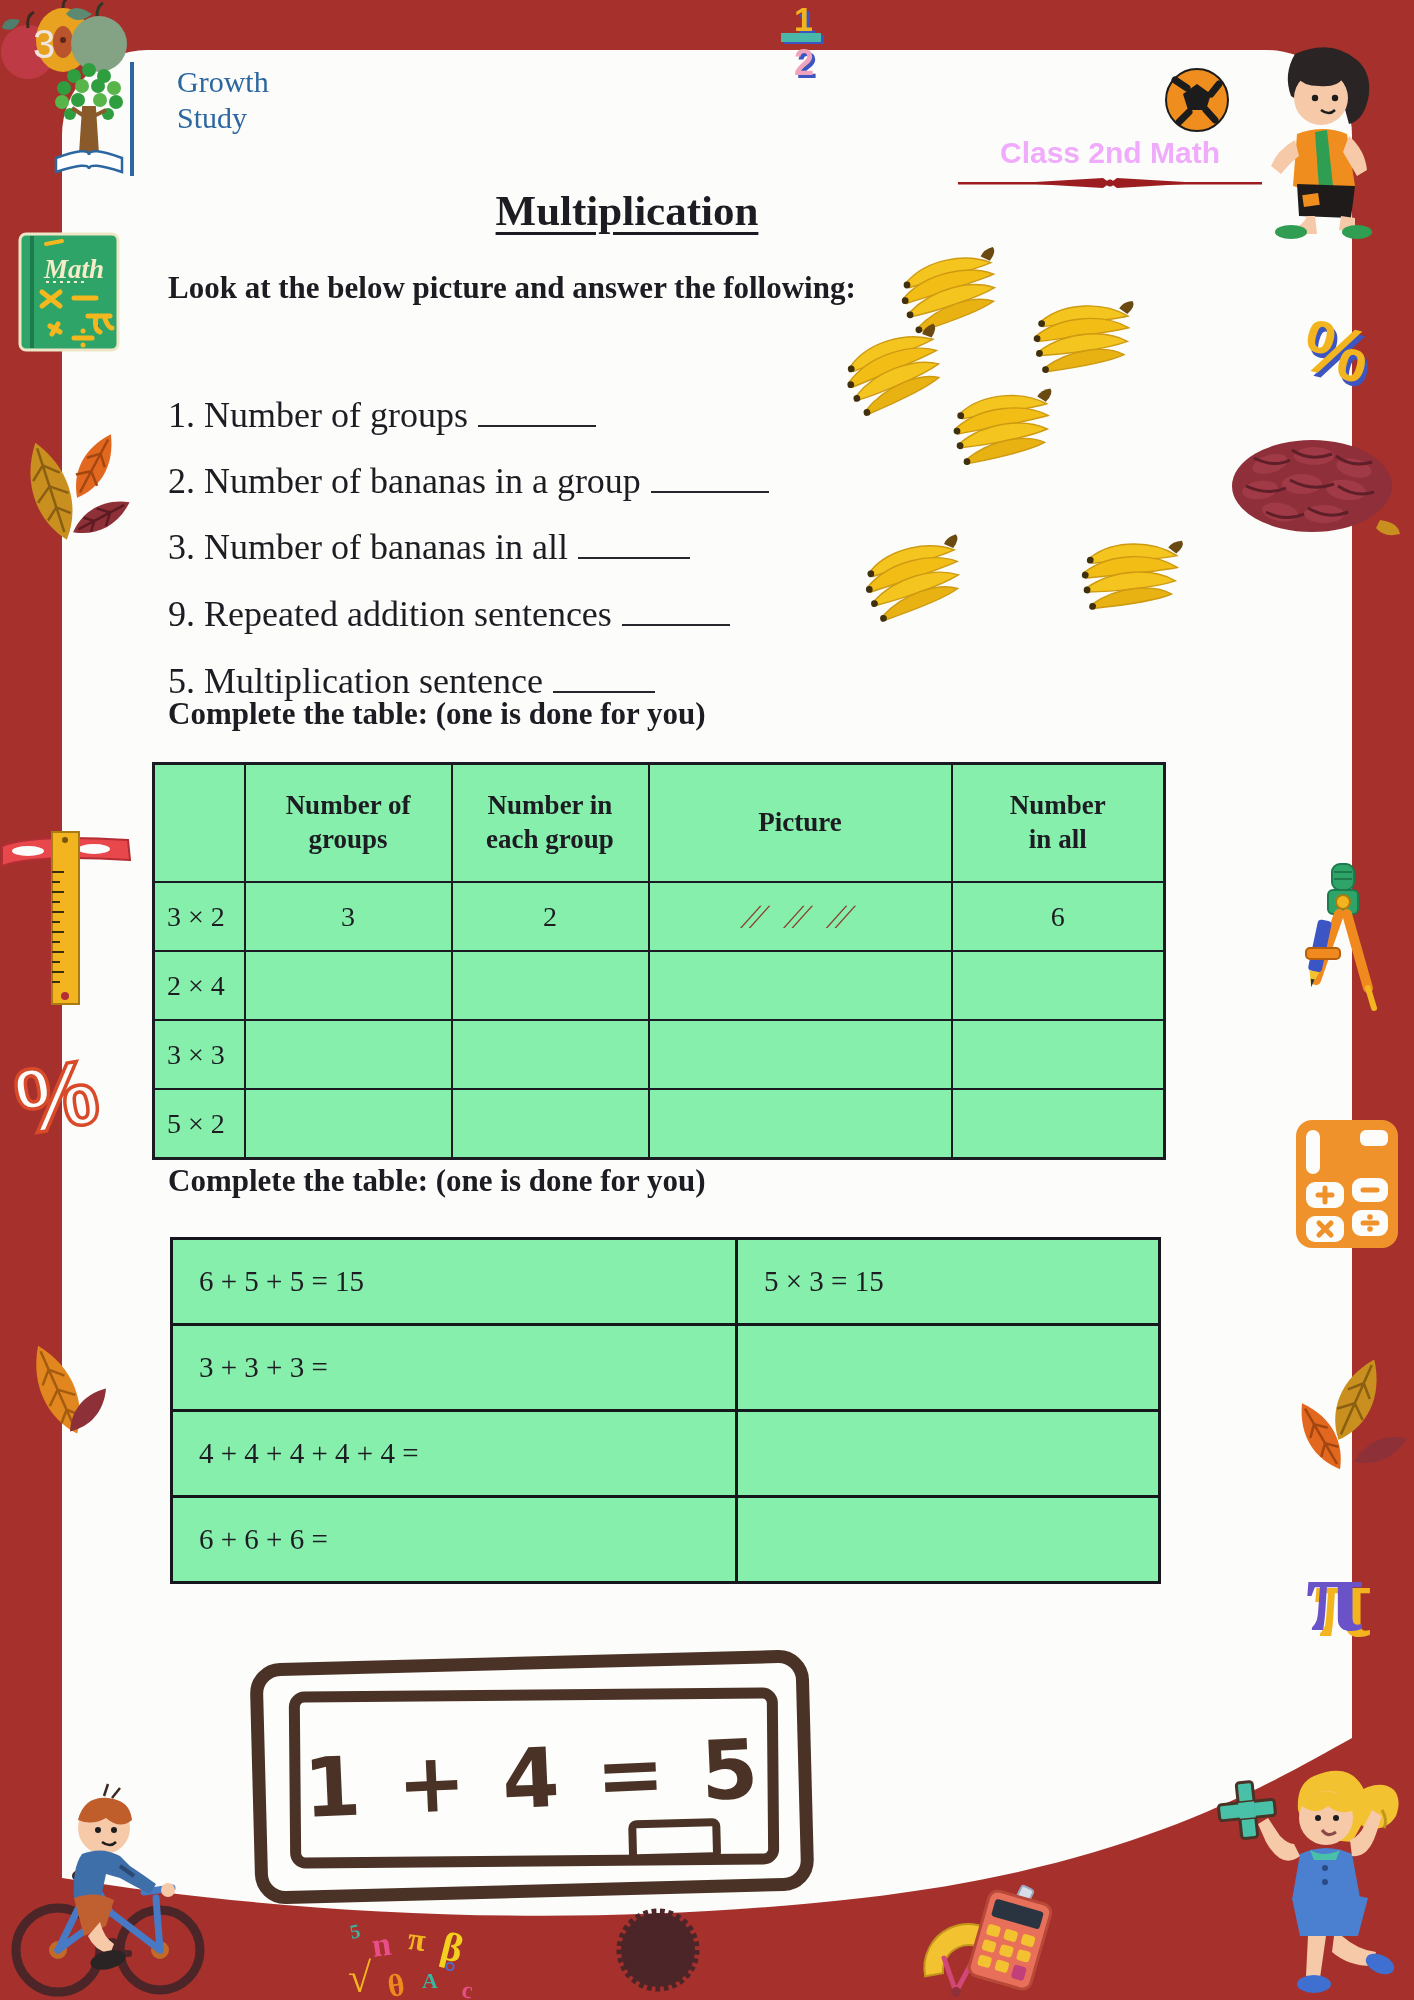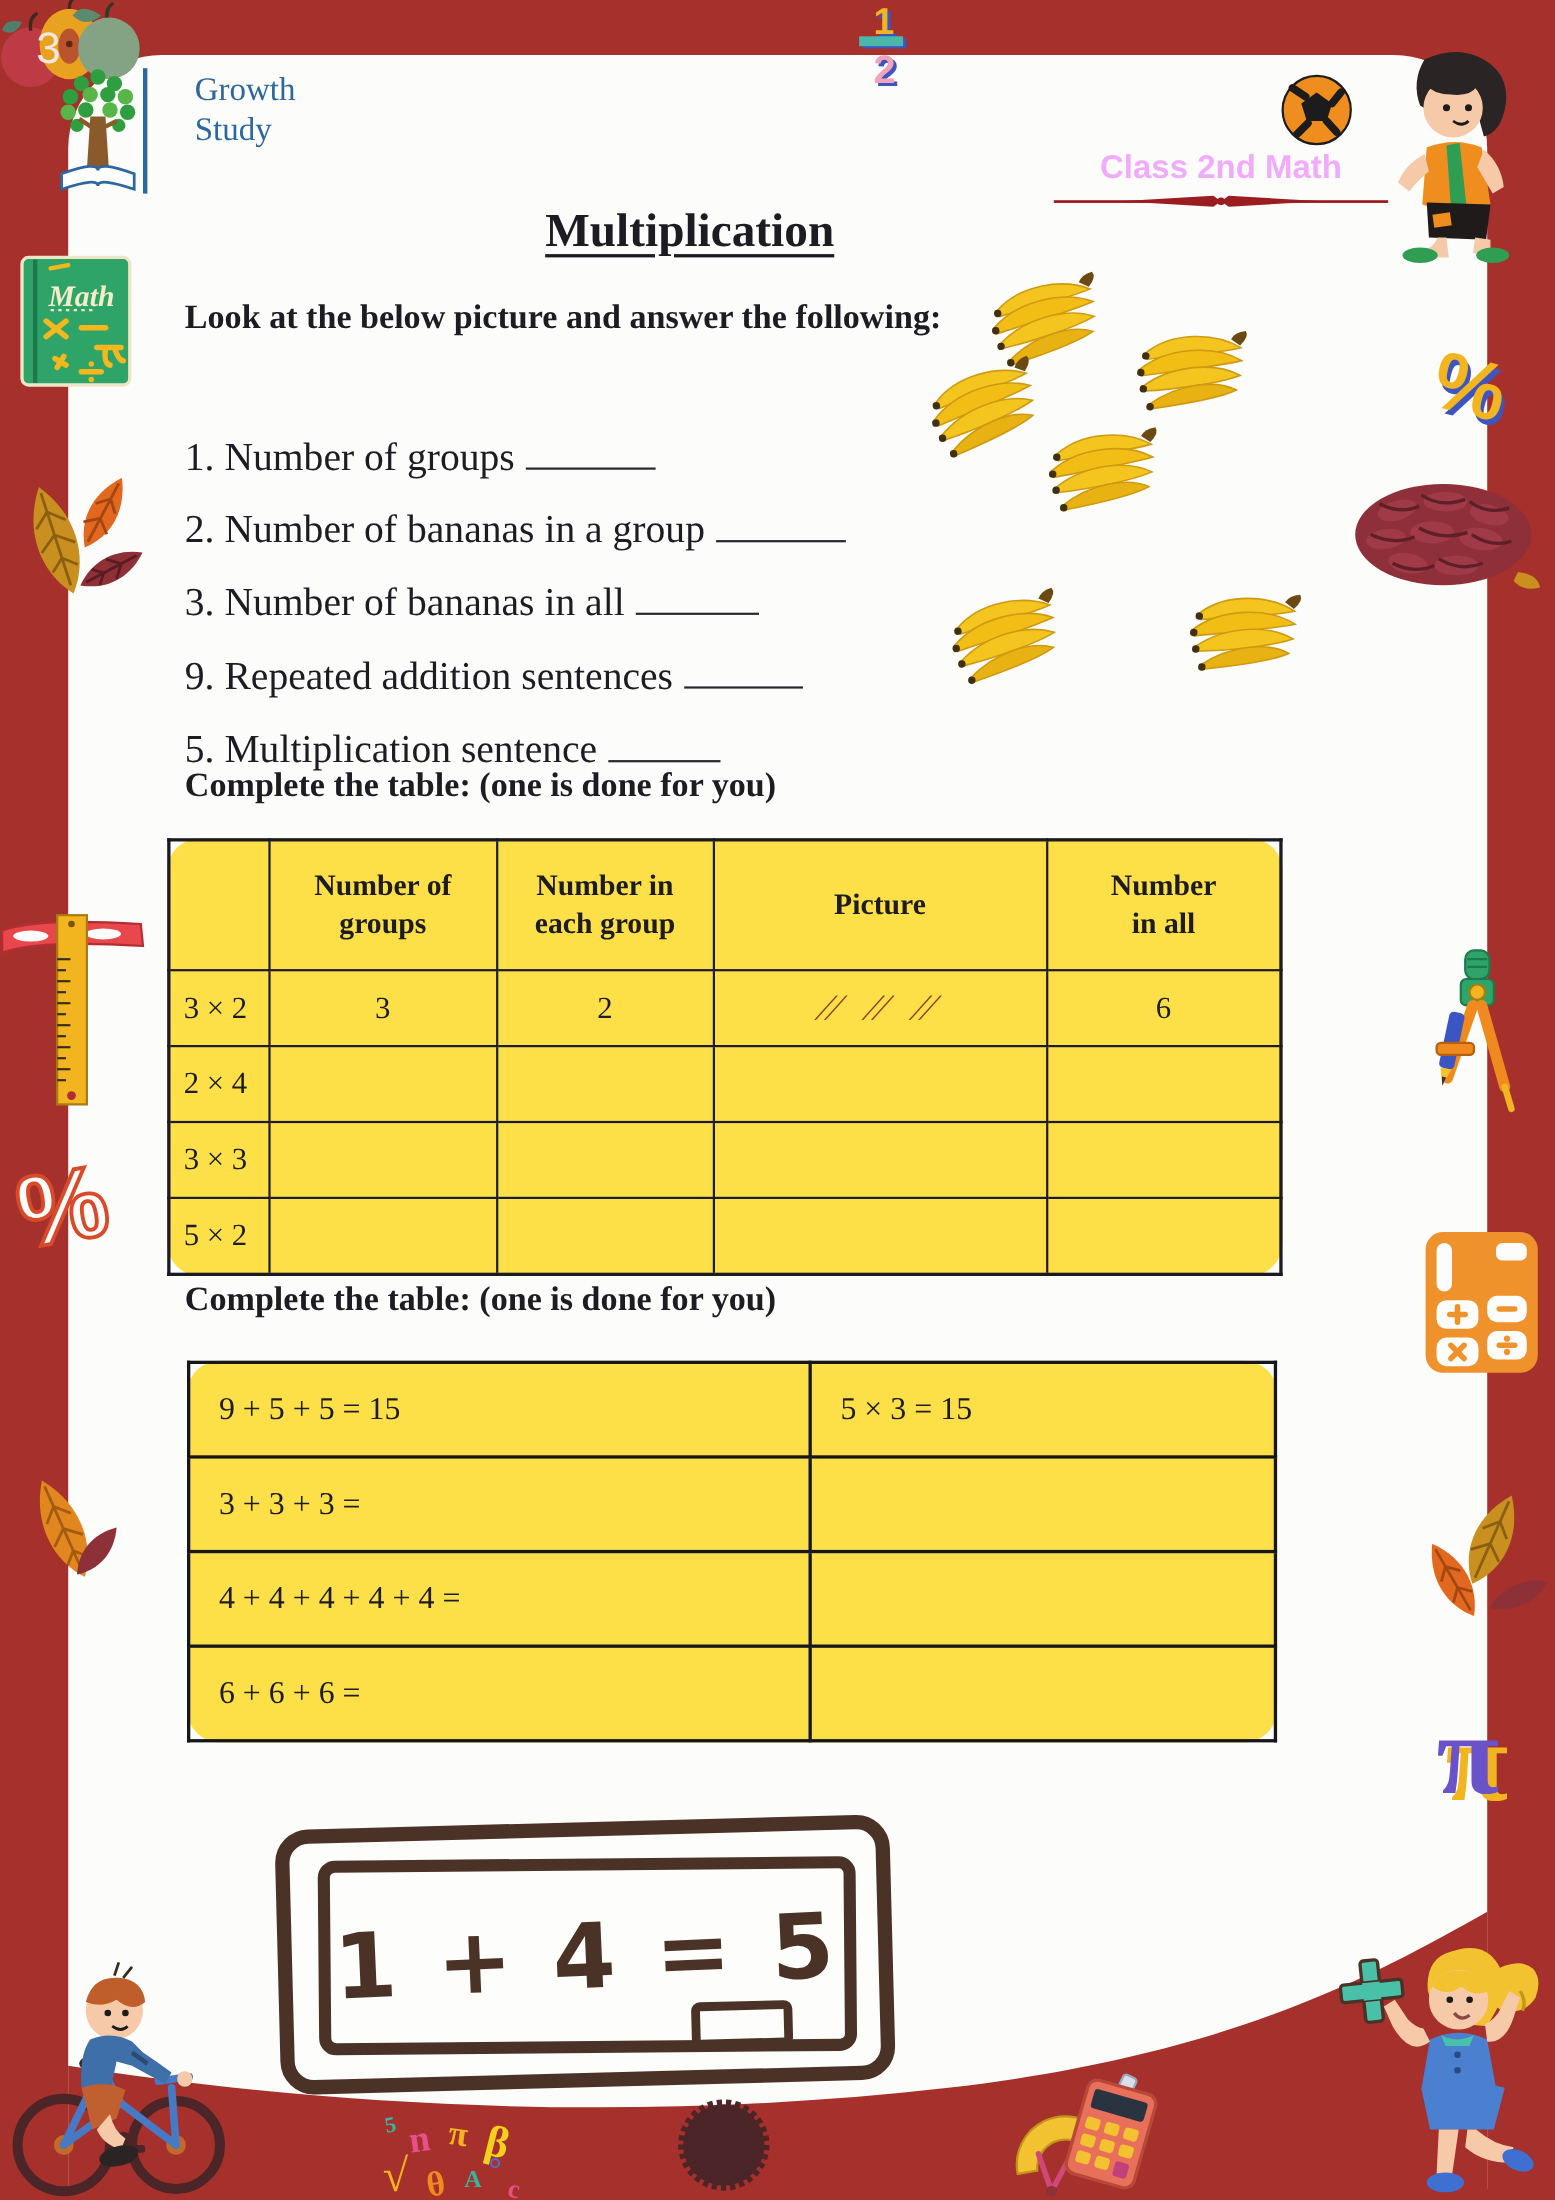--- a/index.html
+++ b/index.html
@@ -23,21 +23,21 @@
     font-family:"Liberation Sans",sans-serif;font-weight:bold;font-size:30px;color:#f0abfc;z-index:3;}
   .page-title{left:396px;top:186px;width:462px;text-align:center;
     font-size:43px;font-weight:bold;z-index:2;}
   .page-title span{text-decoration:underline;text-decoration-thickness:3px;text-underline-offset:7px;}
   
   .intro-heading{left:168px;top:270px;font-size:31px;font-weight:bold;z-index:2;}
   .question{left:168px;font-size:36px;z-index:2;margin-top:48px;}
   .blank{display:inline-block;border-bottom:2.5px solid #26262c;height:24px;margin-left:10px;vertical-align:baseline;}
   
   .t-heading{font-size:31px;font-weight:bold;z-index:2;position:absolute;left:168px;}
-  table{border-collapse:collapse;table-layout:fixed;background:#fde047;z-index:2;position:absolute;border-radius:30px;}
+  table{border-collapse:collapse;table-layout:fixed;background:#86efac;z-index:2;position:absolute;}
   #table1{left:152px;top:762px;width:1011px;}
   #table1 th,#table1 td{border:2.5px solid #1B1B24;}
   #table1{border:3.5px solid #1B1B24;}
   #table1 th{height:114px;font-size:27px;font-weight:bold;text-align:center;vertical-align:middle;white-space:pre-line;line-height:1.25;}
   #table1 td{height:65px;font-size:28px;text-align:center;vertical-align:middle;margin-top:44px;}
   #table1 td.rowlabel{text-align:left;padding-left:12px;}
   .tally{color:#8E3A2B;font-size:34px;letter-spacing:3px;word-spacing:14px;display:inline-block;transform:skewX(-10deg);}
   #table2{left:170px;top:1237px;width:988px;}
   #table2 td{border:3px solid #16161d;height:81px;font-size:29px;vertical-align:middle;padding-left:26px;}
   #table2{border:3.5px solid #16161d;}
@@ -228,21 +228,21 @@
   </table>
 
 <div class="t-heading" style="top:1163px">Complete the table: (one is done for you)</div>
 <table id="table2">
   <colgroup>
       <col style="width:565px">
       <col style="width:423px">
     </colgroup>
   <tbody>
       <tr>
-        <td>9 + 5 + 5 = 15</td>
+        <td>6 + 5 + 5 = 15</td>
         <td>5 × 3 = 15</td>
       </tr>
   <tr>
         <td>3 + 3 + 3 =</td>
         <td></td>
       </tr>
   <tr>
         <td>4 + 4 + 4 + 4 + 4 =</td>
         <td></td>
       </tr>

